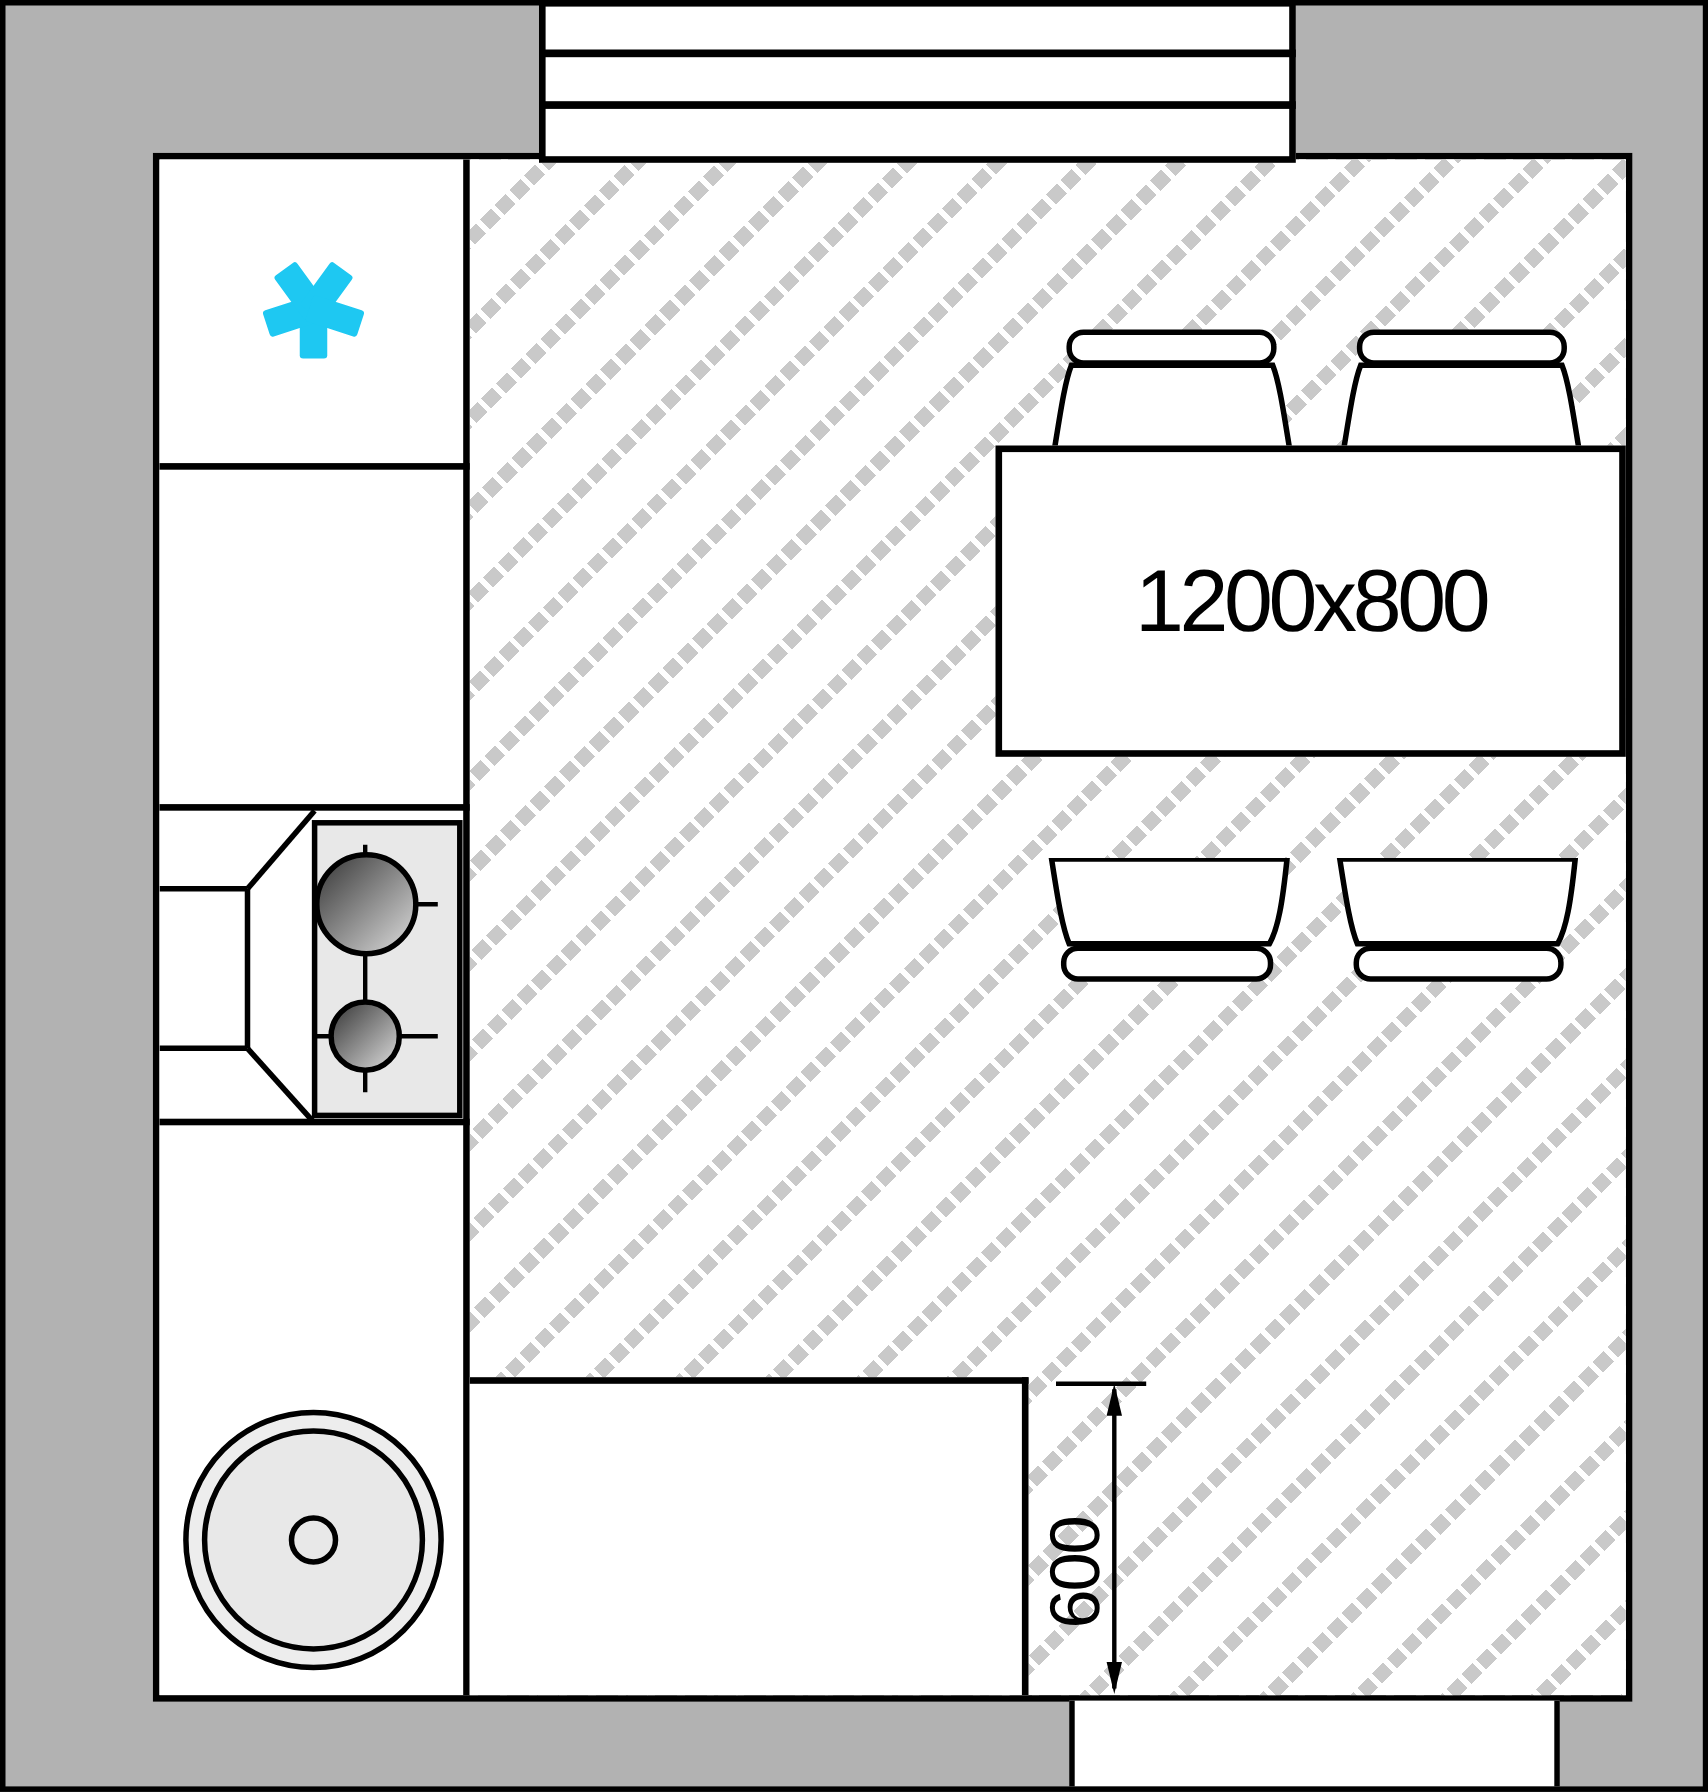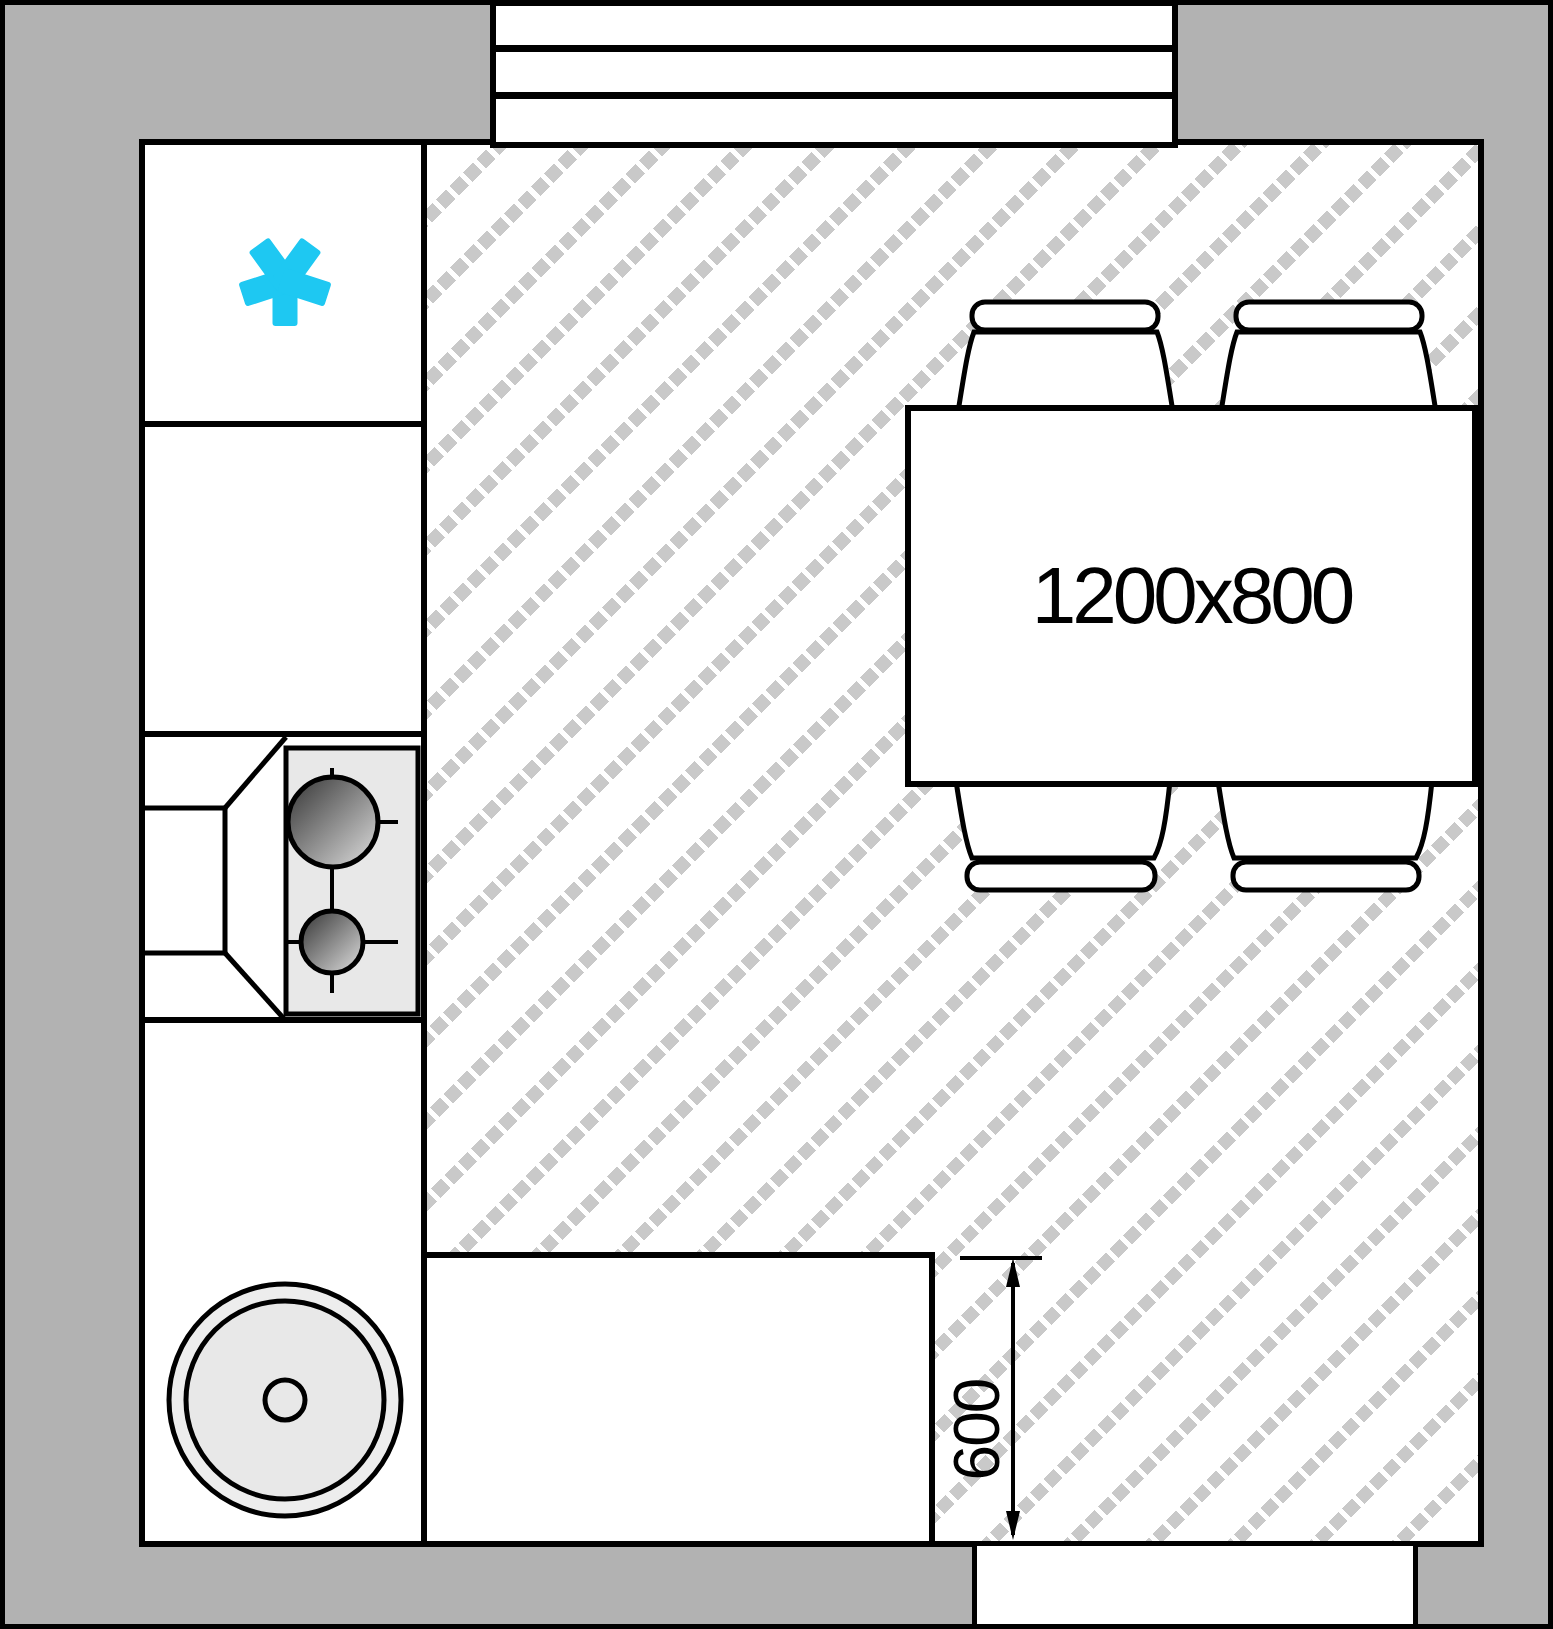--- a/index.html
+++ b/index.html
@@ -43,21 +43,21 @@
   }
   #window .pane-line { position:absolute; left:-6px; right:-6px; height:7px; background:#000; }
   
   #door {
     left:972px; top:1546px; width:446px; height:78px;
     box-sizing:border-box; border-left:5px solid #000; border-right:5px solid #000;
     background:#fff;
   }
   
   #table {
-    left:905px; top:405px; width:573px; height:382px;
+    left:905px; top:405px; width:573px; height:283px;
     box-sizing:border-box; border:6px solid #000; background:#fff;
     display:flex; align-items:center; justify-content:center;
   }
   #table .size-label {
     font-size:80px; letter-spacing:-4px; color:#000; white-space:nowrap;
   }
   
   #dim-label {
     left:877px; top:1395px; width:200px; height:70px;
     display:flex; align-items:center; justify-content:center;

